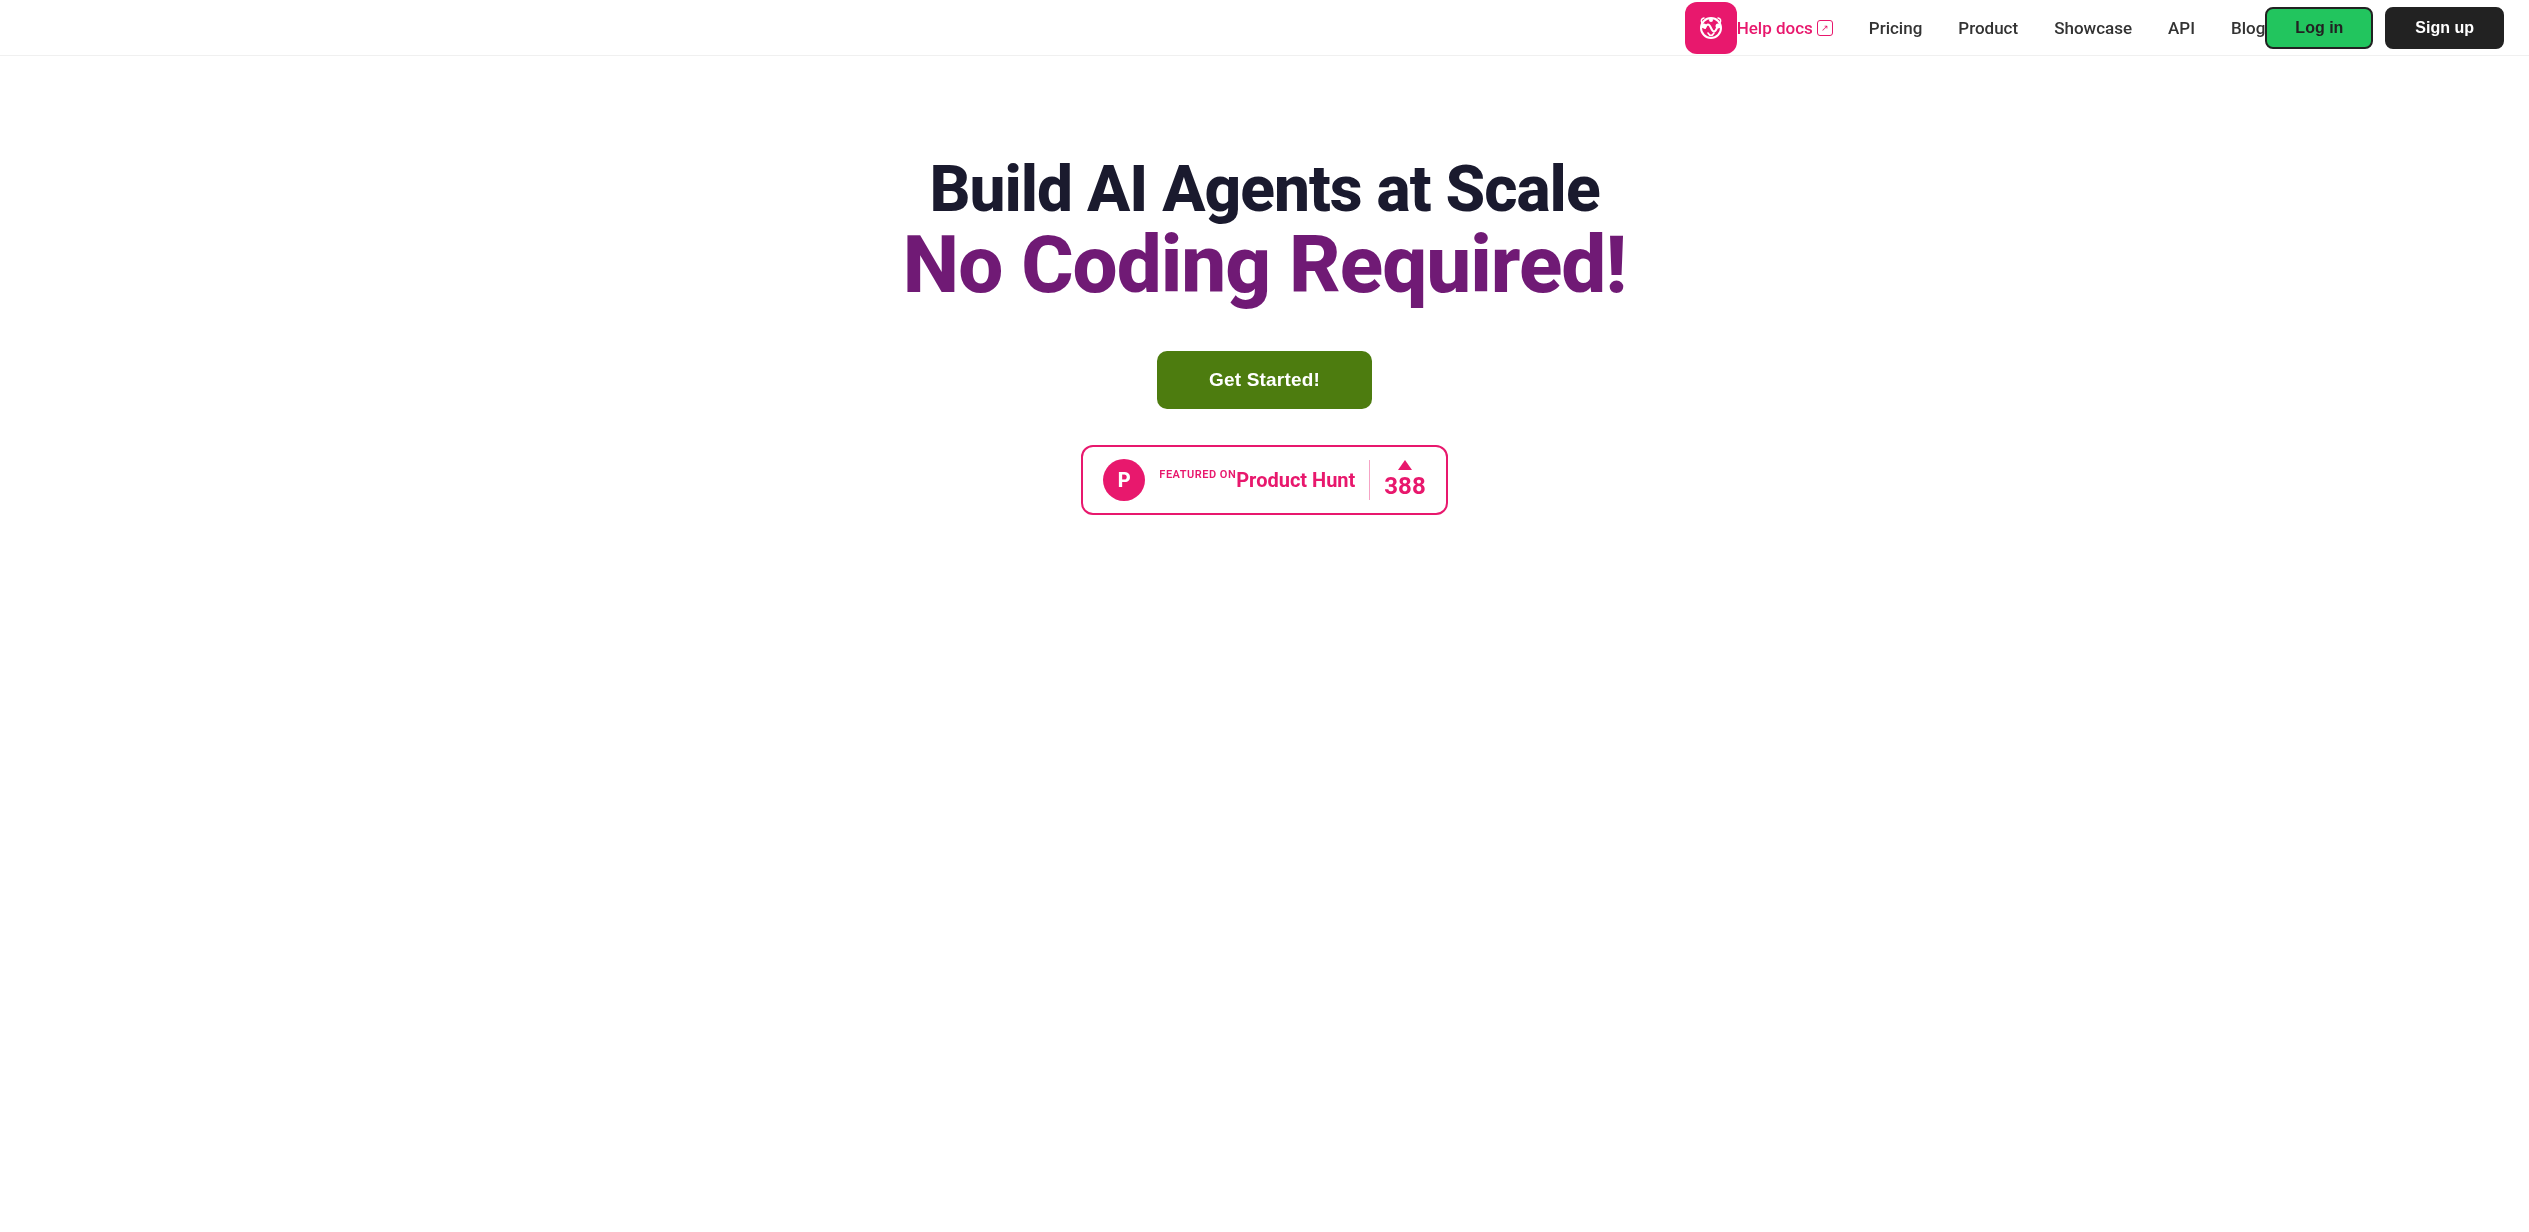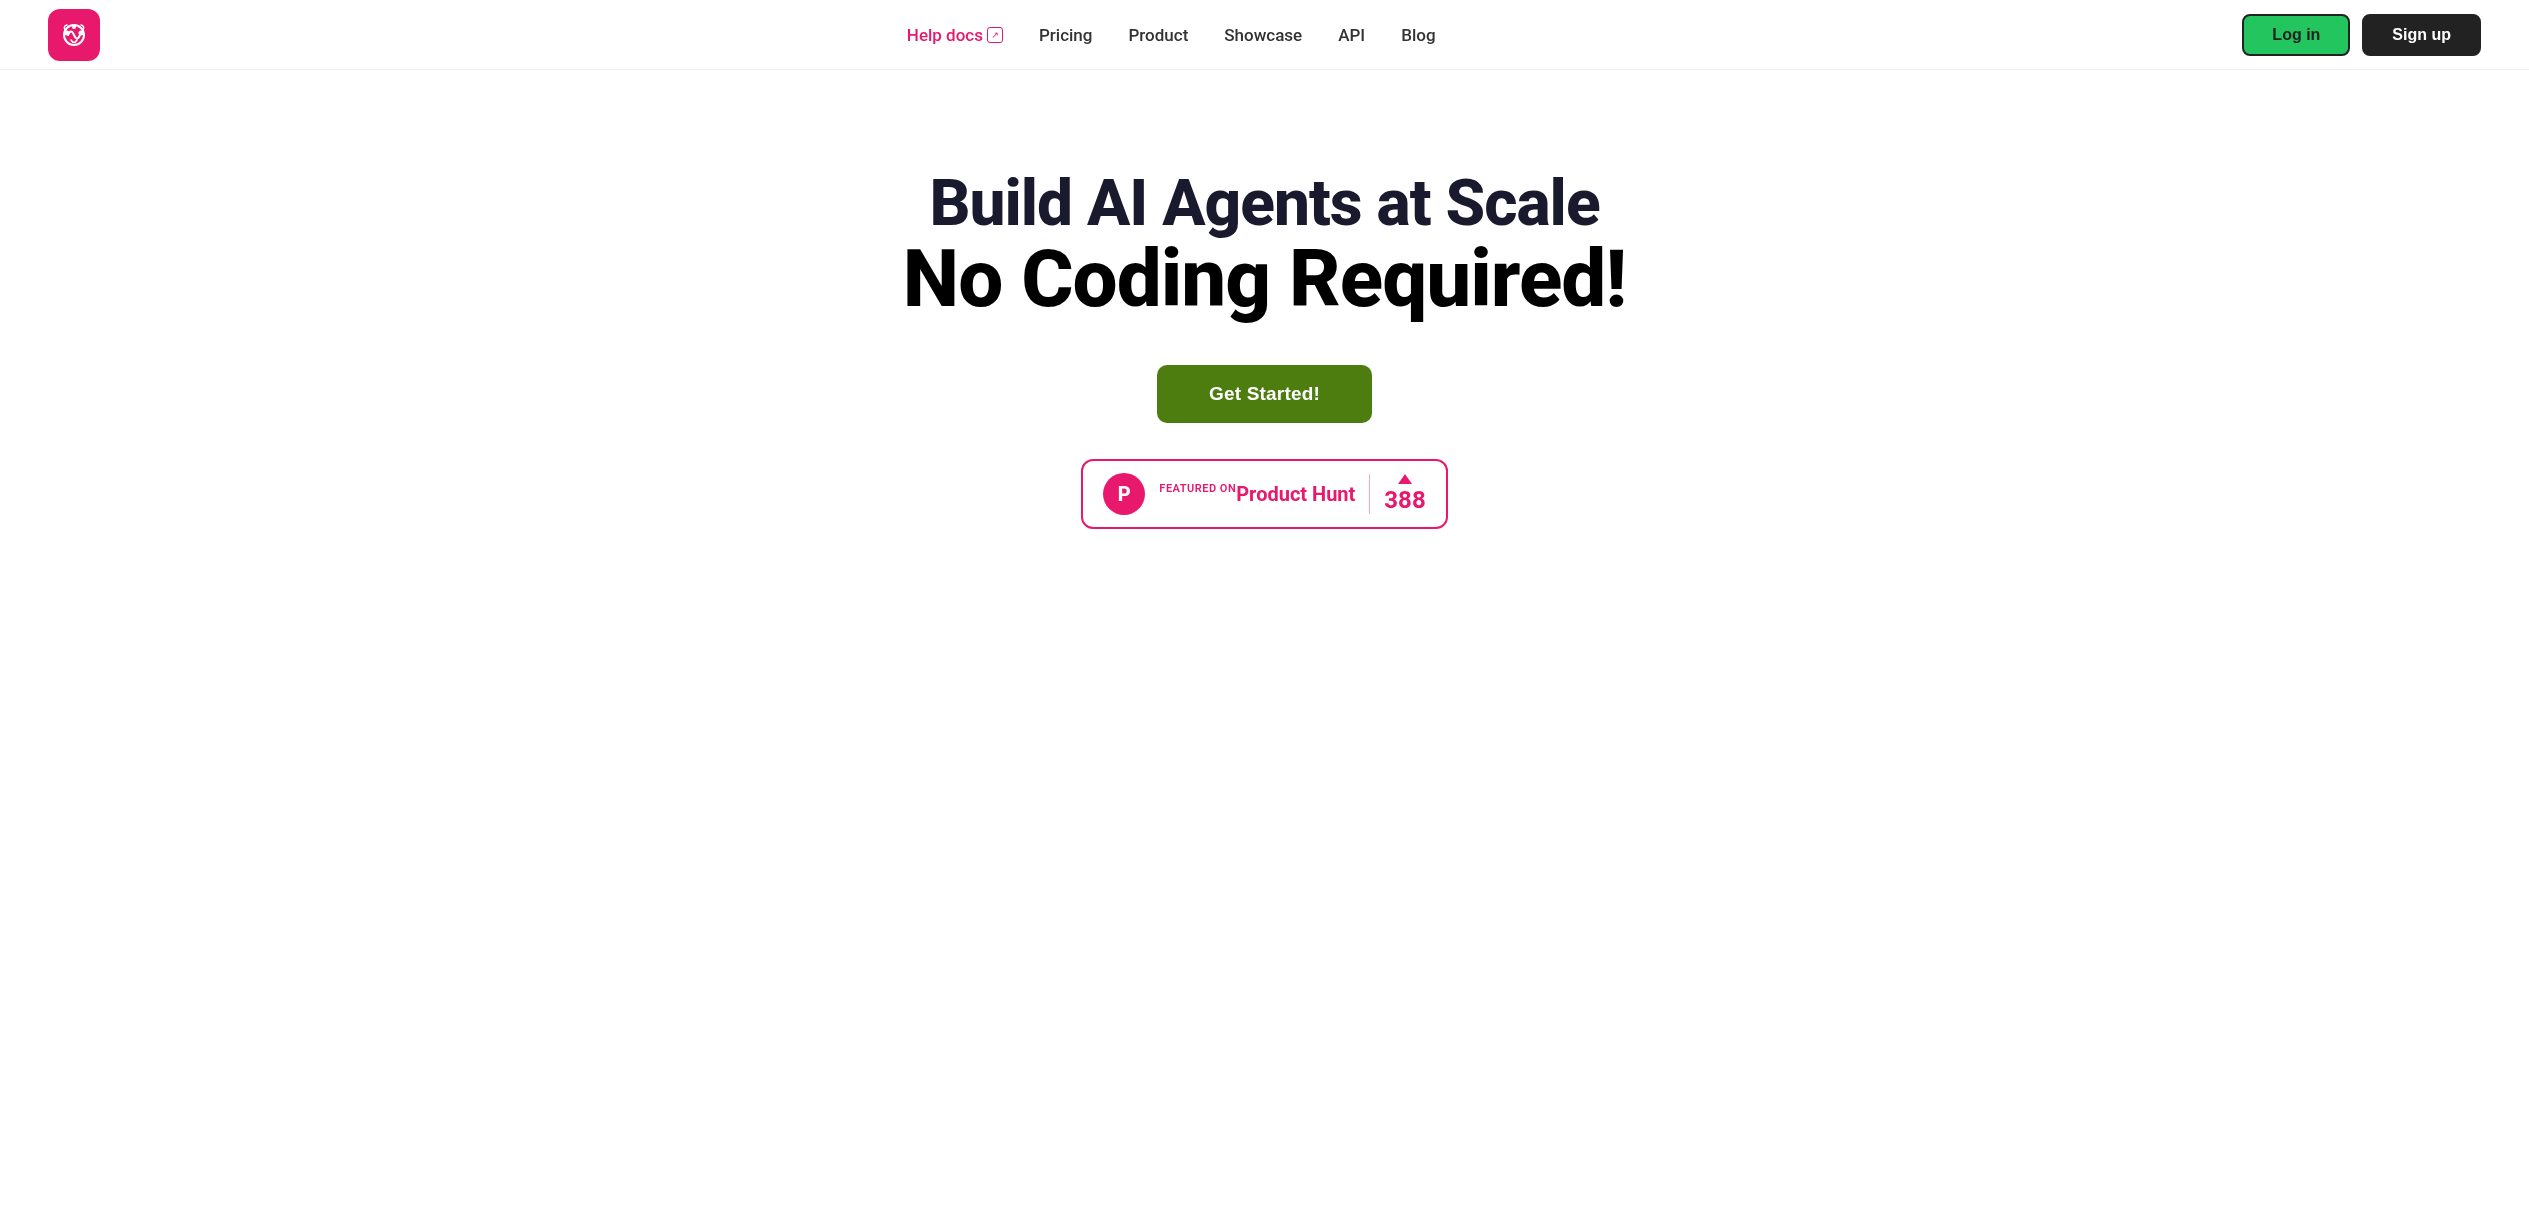--- a/index.html
+++ b/index.html
@@ -12,23 +12,23 @@
       font-family: -apple-system, BlinkMacSystemFont, 'Segoe UI', Roboto, Helvetica, Arial, sans-serif;
       background: #ffffff;
       min-height: 100vh;
       overflow-x: hidden;
     }
 
     
     header {
       display: flex;
       align-items: center;
-      justify-content: space-between;
-      padding: 0 48px;
-      height: 70px;
+      justify-content: flex-end;
+      padding: 0 25px;
+      height: 56px;
       border-bottom: 1px solid #f0f0f0;
       position: sticky;
       top: 0;
       background: #fff;
       z-index: 100;
     }
 
     .logo-wrap {
       display: flex;
       align-items: center;
@@ -129,21 +129,21 @@
       font-size: 64px;
       font-weight: 800;
       color: #1a1a2e;
       line-height: 1.05;
       letter-spacing: -1px;
     }
 
     .hero-title-pink {
       font-size: 80px;
       font-weight: 800;
-      color: #000000;
+      color: #701a75;
       line-height: 1.05;
       letter-spacing: -1px;
     }
 
     .hero-subtitle {
       margin-top: 28px;
       font-size: 20px;
       color: #555;
       max-width: 620px;
       line-height: 1.65;

